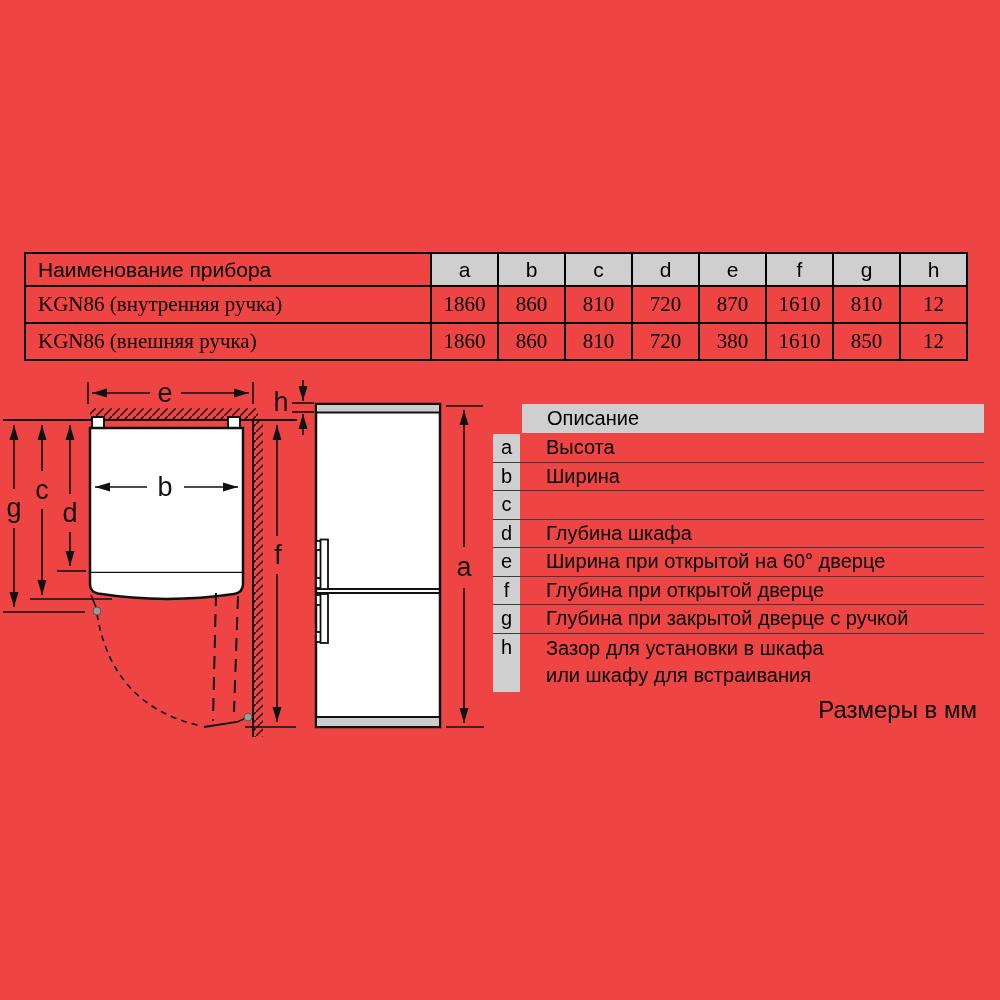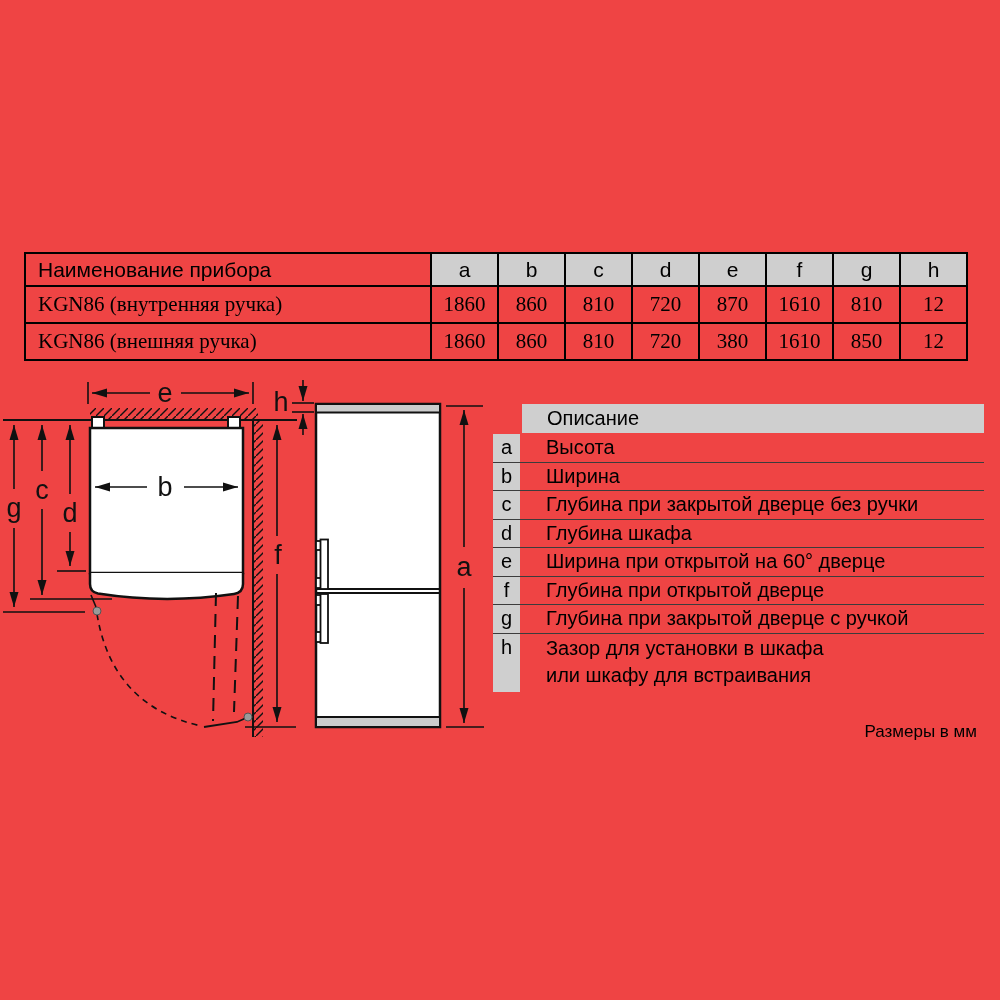--- a/index.html
+++ b/index.html
@@ -36,21 +36,21 @@
   .dt-header .dt-spacer { width:29px; }
   .dt-header .dt-h-label { flex:1; background:#cfcfcf; line-height:29px; padding-left:25px; }
   .dt-row { display:flex; align-items:stretch; border-bottom:1.5px solid #3c3c3c; box-sizing:border-box; }
   .dt-row.single { height:28.5px; }
   .dt-row.double { height:58px; border-bottom:none; }
   .dt-key { width:27px; margin-right:2px; background:#cfcfcf; text-align:center; line-height:27.5px; flex:none; }
   .dt-text { padding-left:24px; line-height:27.5px; }
   .dt-row.double .dt-text { line-height:27px; padding-top:1px; }
 
   
-  .units-note { position:absolute; top:722px; right:23px; font-size:17px; }
+  .units-note { position:absolute; top:696px; right:23px; font-size:24px; }
 </style>
 </head>
 <body>
 
 <div class="screen">
 
   <table class="spec-table">
     <colgroup>
       <col class="col-name">
         <col class="col-dim">
@@ -223,21 +223,20 @@
     <div class="dt-row single">
       <div class="dt-key">a</div>
       <div class="dt-text">Высота</div>
     </div>
     <div class="dt-row single">
       <div class="dt-key">b</div>
       <div class="dt-text">Ширина</div>
     </div>
     <div class="dt-row single">
       <div class="dt-key">c</div>
-      <div class="dt-text">Глубина при закрытой дверце без ручки</div>
     </div>
     <div class="dt-row single">
       <div class="dt-key">d</div>
       <div class="dt-text">Глубина шкафа</div>
     </div>
     <div class="dt-row single">
       <div class="dt-key">e</div>
       <div class="dt-text">Ширина при открытой на 60° дверце</div>
     </div>
     <div class="dt-row single">

